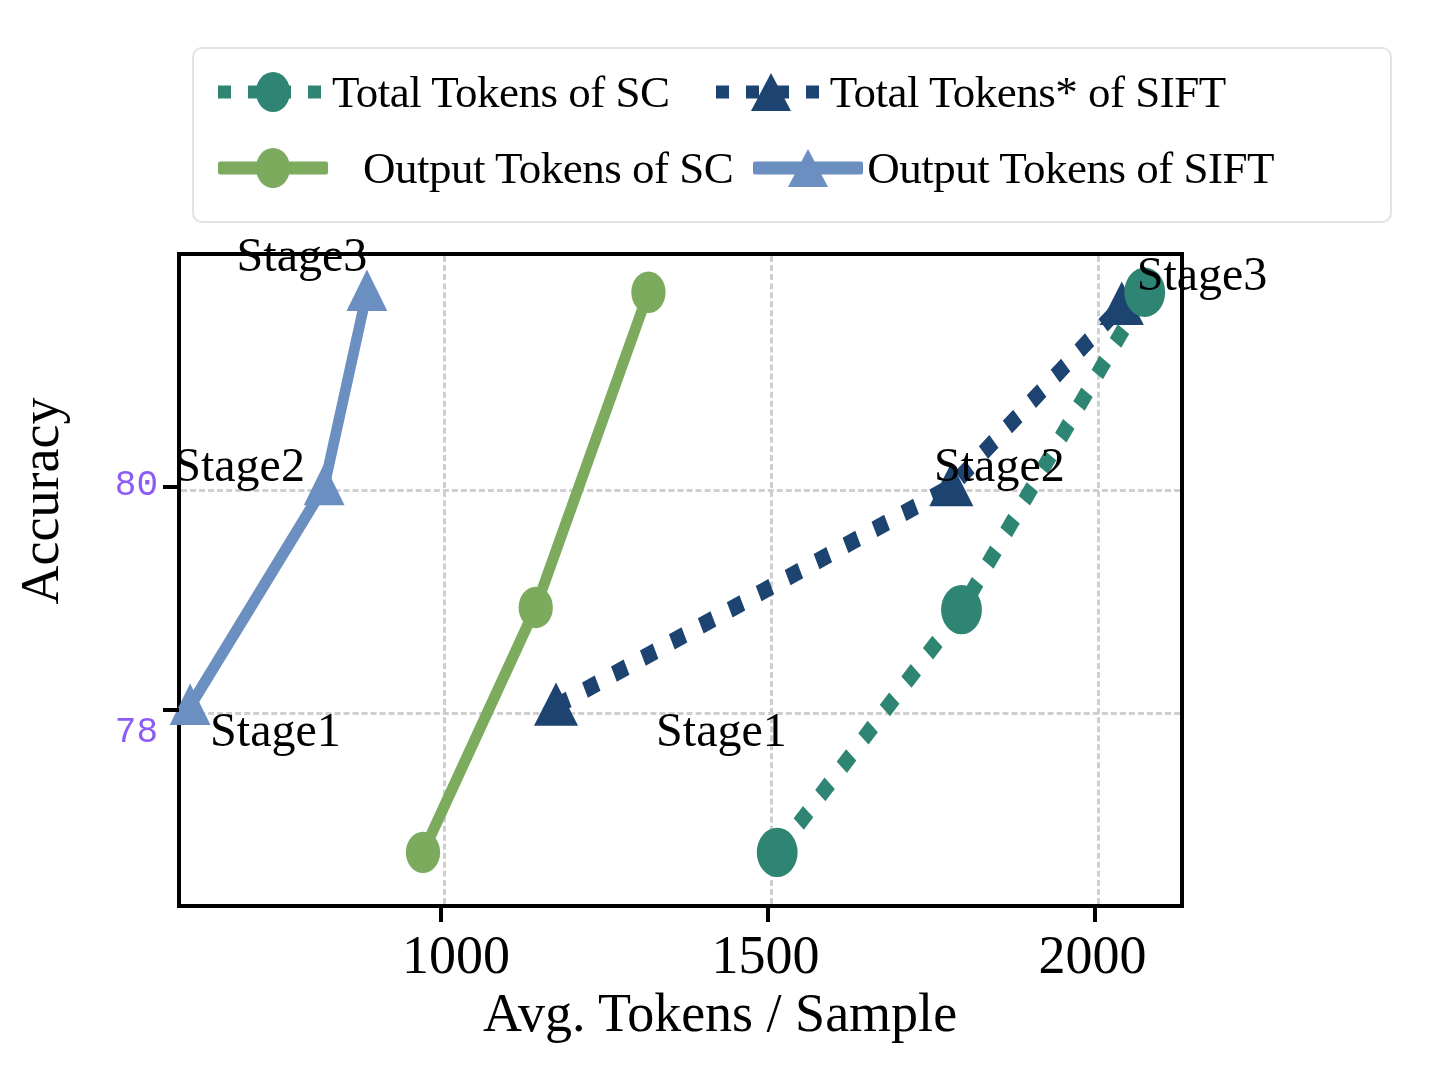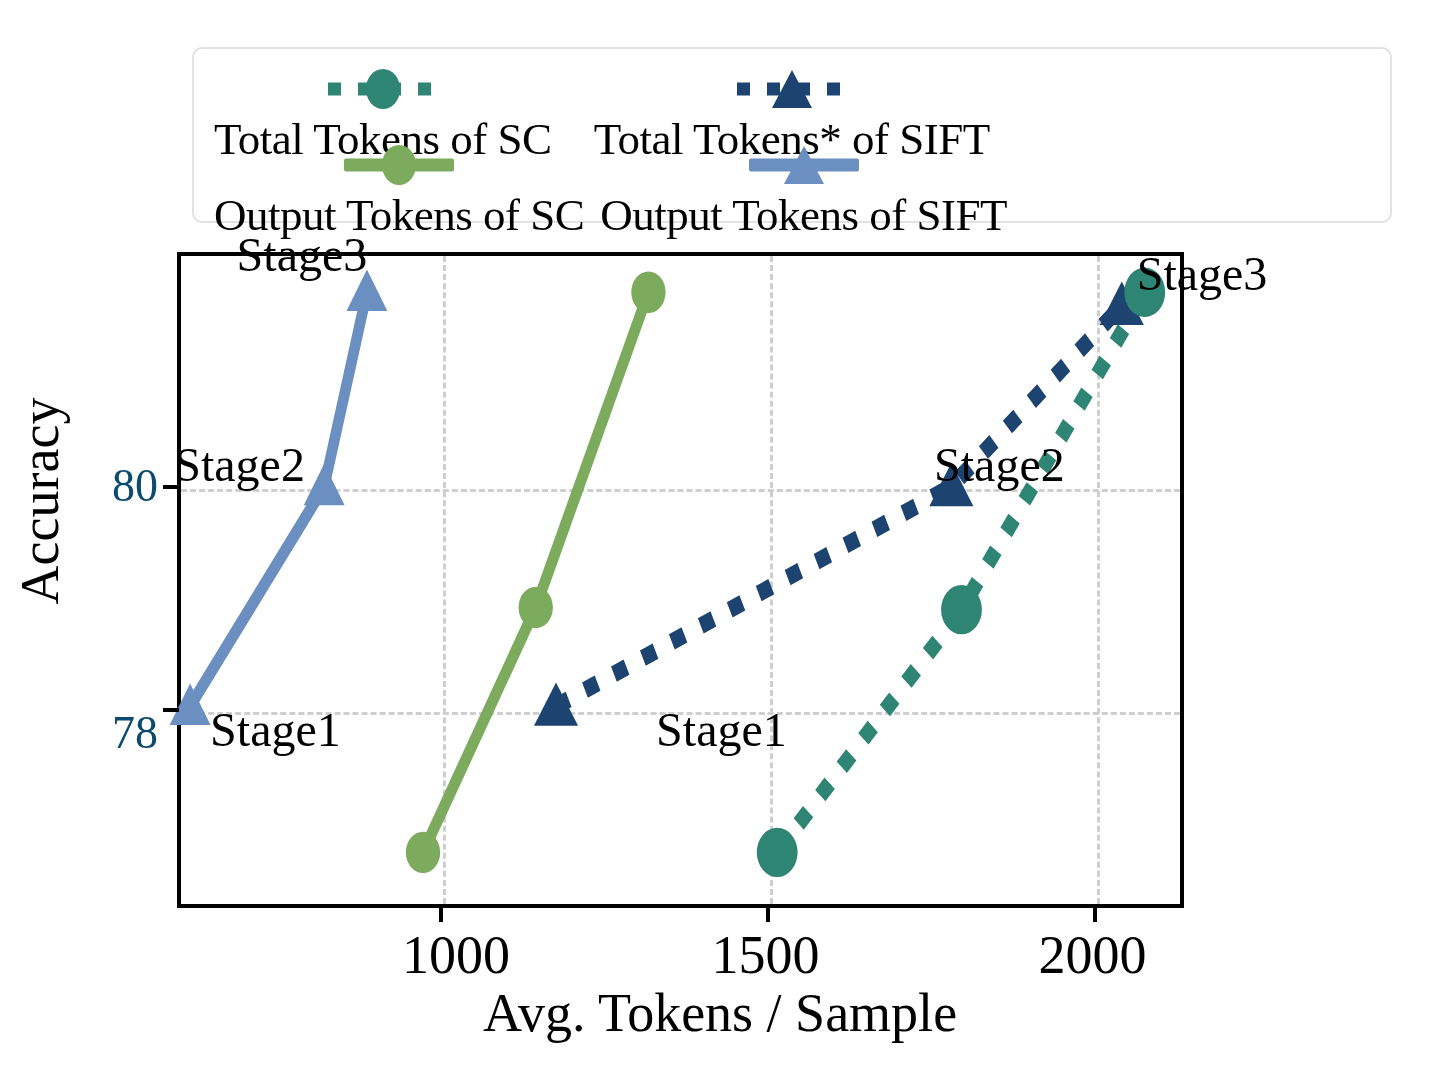--- a/index.html
+++ b/index.html
@@ -26,26 +26,26 @@
     position:absolute;
     left:0;width:100%;
     height:62px;
     display:flex;
     flex-direction:row;
     align-items:center;
   }
   #legend-row-0{top:12px;}
   #legend-row-1{top:88px;}
   .legend-entry{
-    display:flex;flex-direction:column;align-items:center;
+    display:flex;flex-direction:row;align-items:center;
     height:62px;
   }
   #entry-0{margin-left:20px;}
   #entry-1{margin-left:42px;font-family:Liberation Serif, serif;}
-  #entry-2{margin-left:20px;}
+  #entry-2{margin-left:20px;gap:31px;}
   #entry-3{margin-left:16px;justify-content:space-between;}
   .legend-key{
     position:relative;
     width:118px;height:56px;
     flex:0 0 auto;
   }
   .legend-key .lk-line{
     position:absolute;left:4px;top:50%;
     transform:translateY(-50%);
     width:110px;height:11px;
@@ -83,23 +83,24 @@
   .xtick{position:absolute;top:908px;width:0;height:14px;border-left:4px solid #000;}
   .xticklabel{
     position:absolute;top:924px;
     font-size:54px;color:#000;
     transform:translateX(-50%);
     white-space:nowrap;
   }
   .ytick{position:absolute;left:163px;width:16px;height:0;border-top:4px solid #000;}
   .yticklabel{
     position:absolute;right:1282px;
-    font-size:46px;color:#0c4a6e;
+    font-size:36px;color:#8b5cf6;
     transform:translateY(-50%);
     white-space:nowrap;
+    font-family:Liberation Mono, monospace;
   }
   #xlabel{
     position:absolute;
     left:0;right:0;top:982px;
     text-align:center;
     font-size:54px;color:#000;
   }
   #ylabel{
     position:absolute;
     left:-200px;top:470px;

